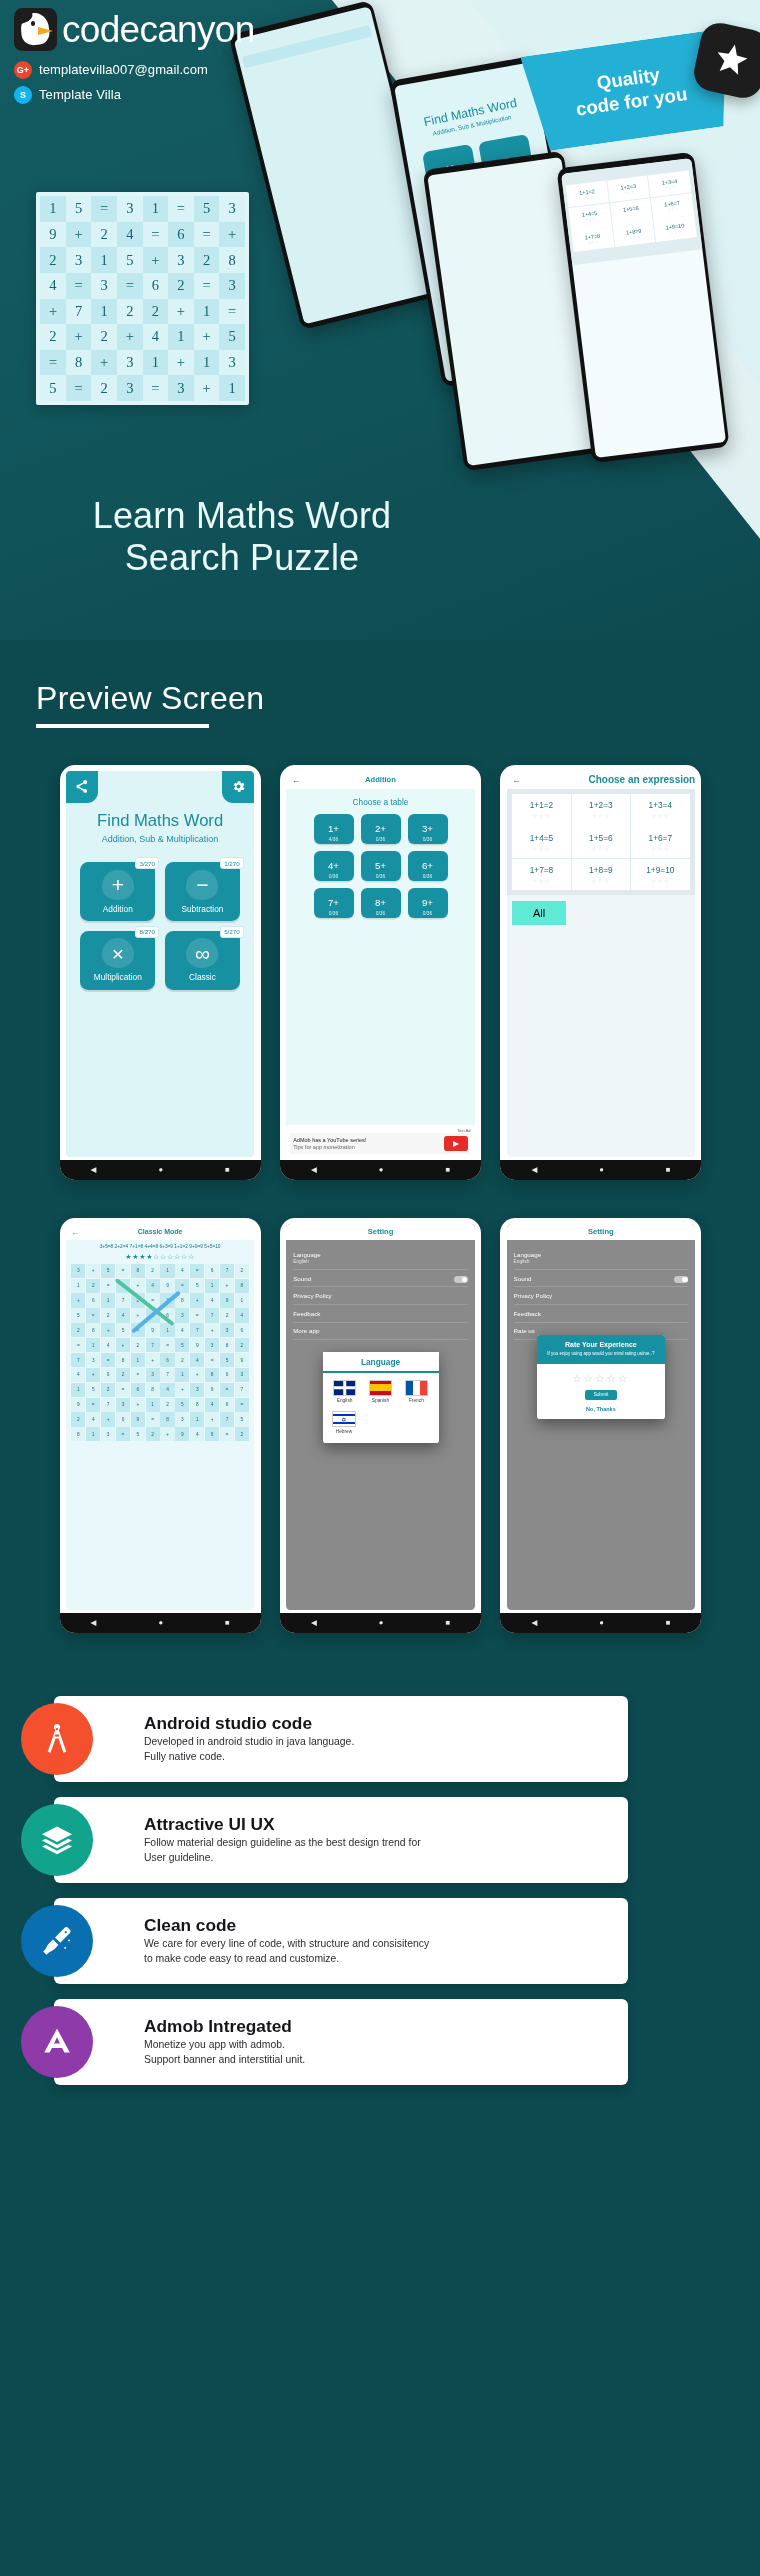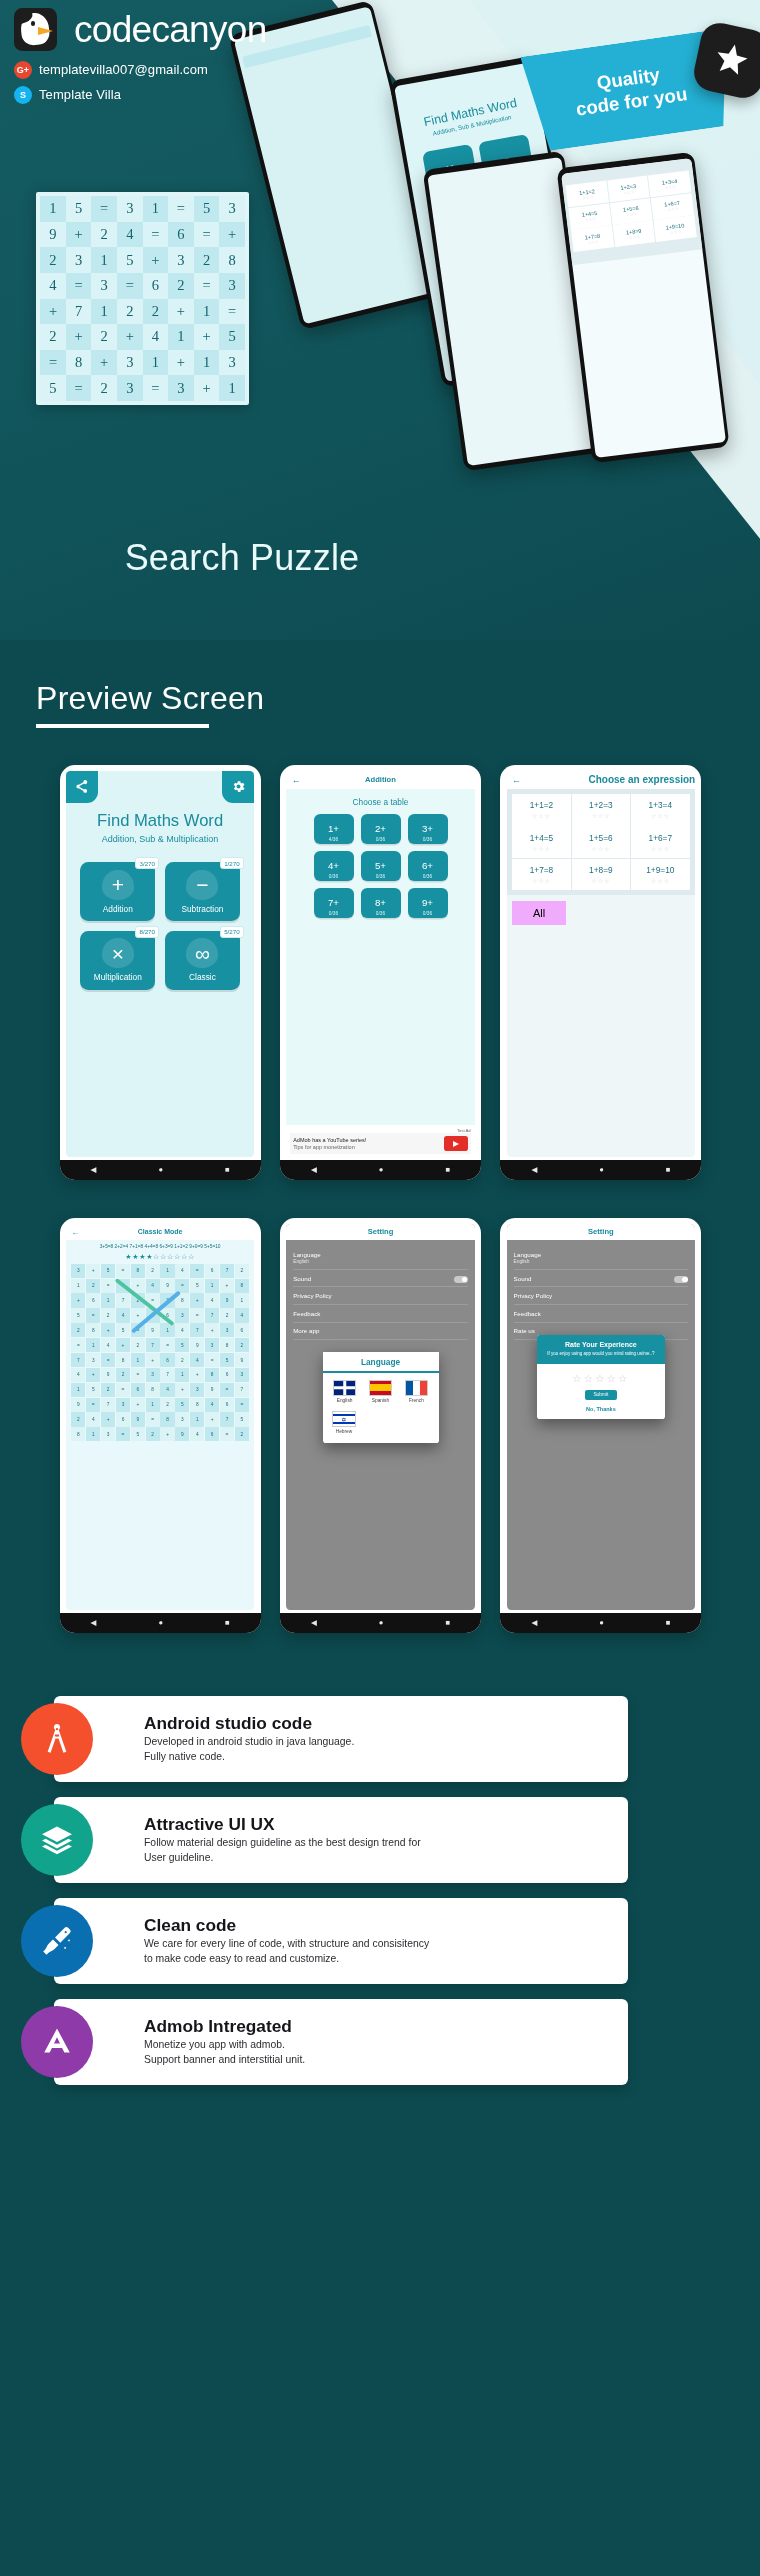--- a/index.html
+++ b/index.html
@@ -32,21 +32,21 @@
   .hero-tri2 {
     position: absolute;
     right: 0; top: 0;
     width: 0; height: 0;
     border-left: 291px solid transparent;
     border-top: 387px solid #d7f1f2;
     opacity: .55;
   }
 
   .brand { position: absolute; left: 14px; top: 8.3px; z-index: 40; }
-  .brand-row { display: flex; align-items: flex-end; gap: 17px; }
+  .brand-row { display: flex; align-items: flex-end; gap: 5px; }
   .logo-box {
     width: 43px; height: 43px; border-radius: 8.3px;
     background: #1d1d1d; position: relative; overflow: hidden;
     flex: 0 0 auto;
   }
   .logo-box .bird-head {
     position: absolute; left: 7px; top: 4.8px;
     width: 28px; height: 32px; background: #fff;
     border-radius: 58% 55% 44% 50% / 60% 58% 42% 40%;
     transform: rotate(-6deg);
@@ -215,21 +215,21 @@
   .s3 { background: #eef6f8; height: 100%; }
   .s3-bar { height: 18px; background: #fff; display: flex; align-items: center; padding: 0 5.5px; position: relative; }
   .s3-bar .bk { color: #1a8b9c; font-size: 9px; }
   .s3-bar .ttl { position: absolute; left: 0; right: 0; text-align: right; color: #1a8b9c; font-size: 10px; font-weight: bold; }
   .expr-grid { display: grid; grid-template-columns: repeat(3, 1fr); padding: 5.5px; gap: 0.7px; background: #dfeaee; }
   .expr {
     background: #fff; padding: 6.2px 2.8px; text-align: center;
   }
   .expr .e { color: #1a6f7d; font-size: 8.3px; }
   .expr .stars { color: #dcdcdc; font-size: 6.2px; letter-spacing: 0.7px; margin-top: 2.1px; }
-  .expr-all { margin: 5.5px; background: #f0abfc; padding: 6.2px 2.8px; width: 54px; text-align: center; }
+  .expr-all { margin: 5.5px; background: #5eead4; padding: 6.2px 2.8px; width: 54px; text-align: center; }
 
   
   .s4 { background: #e9f9fb; height: 100%; position: relative; }
   .s4-bar { height: 16.6px; background: #fff; display: flex; align-items: center; padding: 0 5.5px; position: relative; }
   .s4-bar .bk { color: #1a8b9c; font-size: 8.3px; }
   .s4-bar .ttl { position: absolute; left: 0; right: 0; text-align: center; color: #1a8b9c; font-size: 7px; font-weight: bold; }
   .s4-words { display: flex; flex-wrap: wrap; justify-content: center; gap: 2.1px 4.2px; padding: 3.5px 5.5px; font-size: 4.8px; color: #1a6f7d; }
   .s4-stars { text-align: center; color: #1a8b9c; font-size: 7px; letter-spacing: 0.7px; padding: 0.7px 0 2.8px; }
   .s4-board { display: grid; grid-template-columns: repeat(12, 1fr); gap: 0.7px; padding: 0 5.5px; position: relative; }
   .s4-cell { aspect-ratio: 1; display: flex; align-items: center; justify-content: center; font-size: 4.8px; color: #17707f; }
@@ -442,21 +442,21 @@
           <div class="cell a">3</div>
           <div class="cell b">=</div>
           <div class="cell a">3</div>
           <div class="cell b">+</div>
           <div class="cell a">1</div>
         </div>
     </div>
 
     <div class="hero-title">
       <h1>
-        <br>
+        <span>Learn Maths Word</span><br>
         <span>Search Puzzle</span>
       </h1>
     </div>
   </div>
 
   <div class="section">
     <div class="sec-head">
       <h2>Preview Screen</h2>
       <div class="sec-rule"></div>
     </div>

